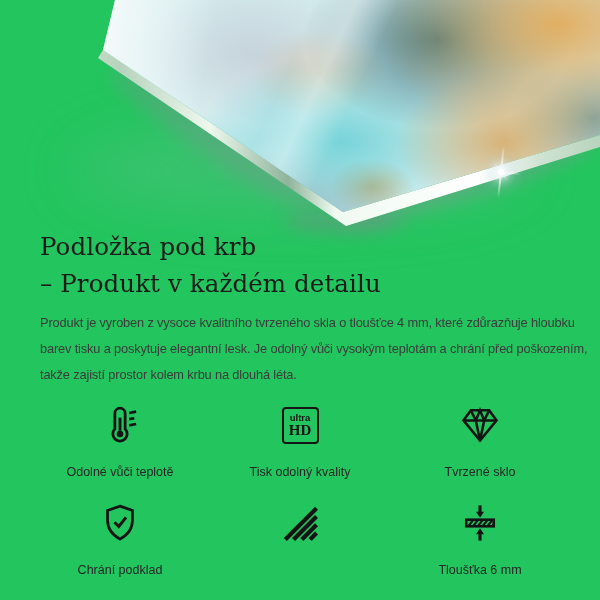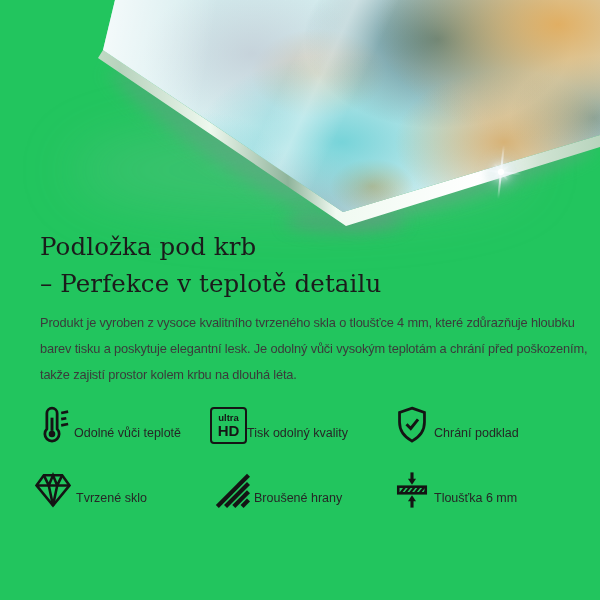--- a/index.html
+++ b/index.html
@@ -54,28 +54,28 @@
   
   .title{position:absolute;left:40px;top:228px;margin:0;font-family:"DejaVu Serif",serif;
          font-weight:400;font-size:24.5px;line-height:37px;color:#1b1b1b;letter-spacing:.1px;}
   .title span{display:block;}
   .desc{position:absolute;left:40px;top:310px;width:552px;margin:0;
         font-size:12.8px;line-height:26px;color:#3b3b3b;letter-spacing:-0.15px;}
 
   
   .features{position:absolute;left:30px;top:402px;width:540px;display:grid;
             grid-template-columns:repeat(3,1fr);row-gap:19px;}
-  .feature{display:flex;flex-direction:row;align-items:center;}
+  .feature{display:flex;flex-direction:column;align-items:center;}
   .feature .icon-wrap{height:46px;display:flex;align-items:center;justify-content:center;}
   .feature svg{display:block;}
   .feature .label{margin-top:16px;font-size:12.5px;line-height:17px;color:#262626;}
   .hd-box{width:33px;height:33px;border:2.6px solid #151515;border-radius:4px;
           display:flex;flex-direction:column;align-items:center;justify-content:center;}
   .hd-box .t1{font-size:9.5px;font-weight:700;color:#151515;line-height:10px;}
-  .hd-box .t2{font-size:15px;font-weight:800;color:#151515;line-height:15px;}
+  .hd-box .t2{font-size:15px;font-weight:800;color:#151515;line-height:15px;font-family:Liberation Serif, serif;}
 </style>
 </head>
 <body>
 
 <div class="page">
 
   <div class="hero">
     <i class="shadow sh4"></i>
     <i class="shadow sh1"></i>
     <i class="shadow sh2"></i>
@@ -86,21 +86,21 @@
       <i class="rv"></i>
         <i class="rh"></i>
         <i class="rd1"></i>
         <i class="rd2"></i>
         <i class="dot"></i>
     </div>
   </div>
 
   <h1 class="title">
     <span>Podložka pod krb</span>
-    <span>– Perfekce v teplotě detailu</span>
+    <span>– Produkt v každém detailu</span>
   </h1>
 
   <p class="desc">Produkt je vyroben z vysoce kvalitního tvrzeného skla o tloušťce 4 mm, které zdůrazňuje hloubku barev tisku a poskytuje elegantní lesk. Je odolný vůči vysokým teplotám a chrání před poškozením, takže zajistí prostor kolem krbu na dlouhá léta.</p>
 
   <div class="features">
 
     <div class="feature">
       <div class="icon-wrap">
         <svg width="44" height="44" viewBox="0 0 24 24" fill="none" stroke="#141414" stroke-width="1.5">
           <path d="M9.2 5.6 a2.8 2.8 0 0 1 5.6 0 V14.2 a3.9 3.9 0 1 1 -5.6 0 Z"></path>
@@ -119,50 +119,49 @@
         <div class="hd-box">
           <span class="t1">ultra</span>
           <span class="t2">HD</span>
         </div>
       </div>
       <div class="label">Tisk odolný kvality</div>
     </div>
 
     <div class="feature">
       <div class="icon-wrap">
-        <svg width="44" height="44" viewBox="0 0 24 24" fill="none" stroke="#141414" stroke-width="1.5">
-          <path d="M12 2.8 L18.8 5.2 V10.5 C18.8 15.3 16 18.6 12 20.8 C8 18.6 5.2 15.3 5.2 10.5 V5.2 Z"></path>
-          <path d="M9 11.6 L11.3 13.9 L15.3 8.9" stroke-width="1.6"></path>
-        </svg>
-      </div>
-      <div class="label">Chrání podklad</div>
-    </div>
-
-    <div class="feature">
-      <div class="icon-wrap">
         <svg width="46" height="44" viewBox="0 0 24 24" fill="none" stroke="#141414" stroke-width="1.4">
           <path d="M7 4 L17 4 L21 9.5 L12 20.5 L3 9.5 Z"></path>
           <path d="M3 9.5 H21"></path>
           <path d="M7 4 L9.7 9.5 L12 4 L14.3 9.5 L17 4"></path>
           <path d="M9.7 9.5 L12 20.5 M14.3 9.5 L12 20.5"></path>
         </svg>
       </div>
       <div class="label">Tvrzené sklo</div>
     </div>
 
     <div class="feature">
       <div class="icon-wrap">
+        <svg width="44" height="44" viewBox="0 0 24 24" fill="none" stroke="#141414" stroke-width="1.5">
+          <path d="M12 2.8 L18.8 5.2 V10.5 C18.8 15.3 16 18.6 12 20.8 C8 18.6 5.2 15.3 5.2 10.5 V5.2 Z"></path>
+          <path d="M9 11.6 L11.3 13.9 L15.3 8.9" stroke-width="1.6"></path>
+        </svg>
+      </div>
+      <div class="label">Chrání podklad</div>
+    </div>
+
+    <div class="feature">
+      <div class="icon-wrap">
         <svg width="44" height="44" viewBox="0 0 24 24" fill="none" stroke="#141414" stroke-width="2.3">
           <path d="M4 21 L21 4"></path>
           <path d="M8.5 21 L21 8.5"></path>
           <path d="M13 21 L21 13"></path>
           <path d="M17.5 21 L21 17.5"></path>
         </svg>
       </div>
-      <div class="label">Broušené hrany</div>
     </div>
 
     <div class="feature">
       <div class="icon-wrap">
         <svg width="44" height="44" viewBox="0 0 24 24" fill="none" stroke="#141414" stroke-width="1.4">
           <defs>
             <clipPath id="barclip">
                 <rect x="4.5" y="10.2" width="15" height="3.6"></rect>
               </clipPath>
           </defs>

